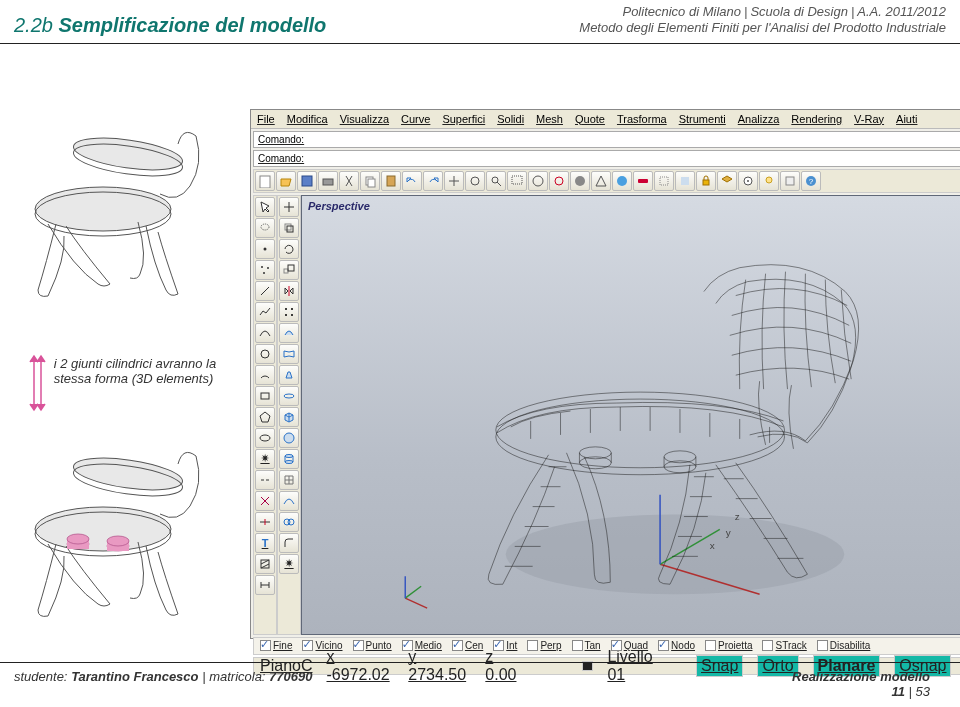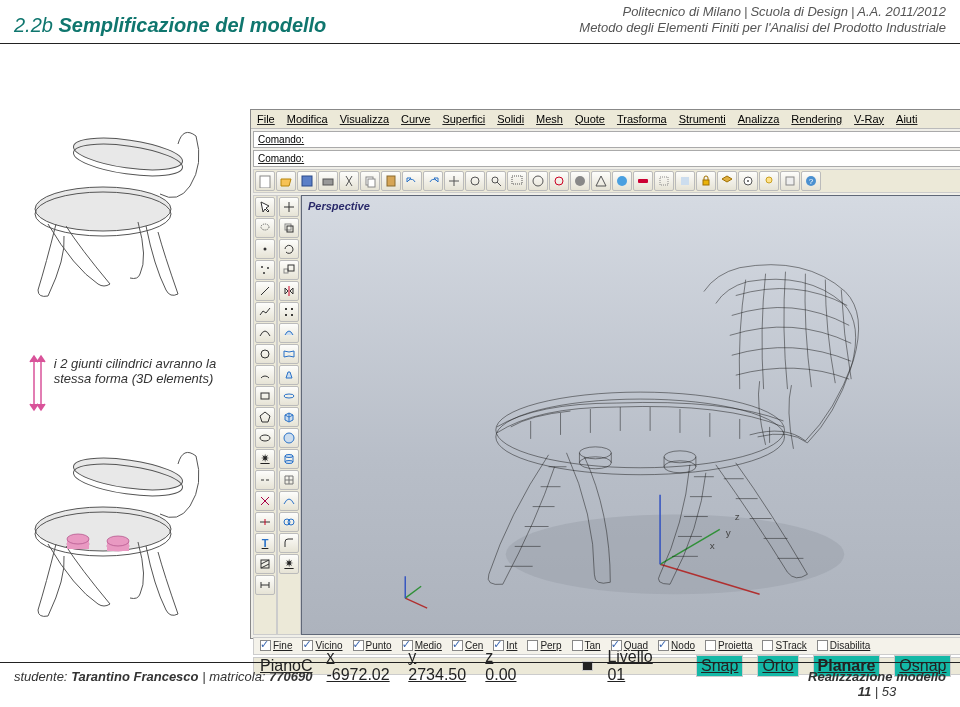--- a/index.html
+++ b/index.html
@@ -51,23 +51,23 @@
   .osnap-bar { margin: 0 2px 2px 2px; height: 18px; background: #f4f2ea; border: 1px solid #ccc; display: flex; align-items: center; gap: 10px; padding: 0 6px; font-size: 10px; }
   .chk { display: flex; align-items: center; gap: 2px; }
   .chk .box { width: 11px; height: 11px; border: 1px solid #888; background: #fff; position: relative; }
   .chk .box.on::after { content: "✓"; position: absolute; left: -1px; top: -3px; font-size: 11px; color: #3a66b0; }
   
   .status-bar { margin: 0 2px; height: 18px; background: #ece9d8; border: 1px solid #ccc; display: flex; align-items: center; gap: 14px; padding: 0 6px; font-size: 16px; }
   .status-bar .seg { border: 1px solid #ccc; padding: 1px 4px; background: #14b8a6; }
   .status-bar .seg.on { font-weight: 700; }
   
   
-  .footer { position: absolute; left: 0; right: 0; bottom: 0; border-top: 1.5px solid #222; padding: 6px 14px 8px 14px; display: flex; justify-content: space-between; font-style: italic; font-size: 13px; color: #333; gap: 40px; }
+  .footer { position: absolute; left: 0; right: 0; bottom: 0; border-top: 1.5px solid #222; padding: 6px 30px 8px 14px; display: flex; justify-content: space-between; font-style: italic; font-size: 13px; color: #333; gap: 40px; }
   .footer .bold { font-weight: 700; }
-  .footer .right { text-align: center; }
+  .footer .right { text-align: right; }
 </style>
 </head>
 <body>
 
 <div class="header">
   <div class="h-left">
     <span>2.2b</span> <span class="bold">Semplificazione del modello</span>
   </div>
   <div class="h-right">
     <div>

